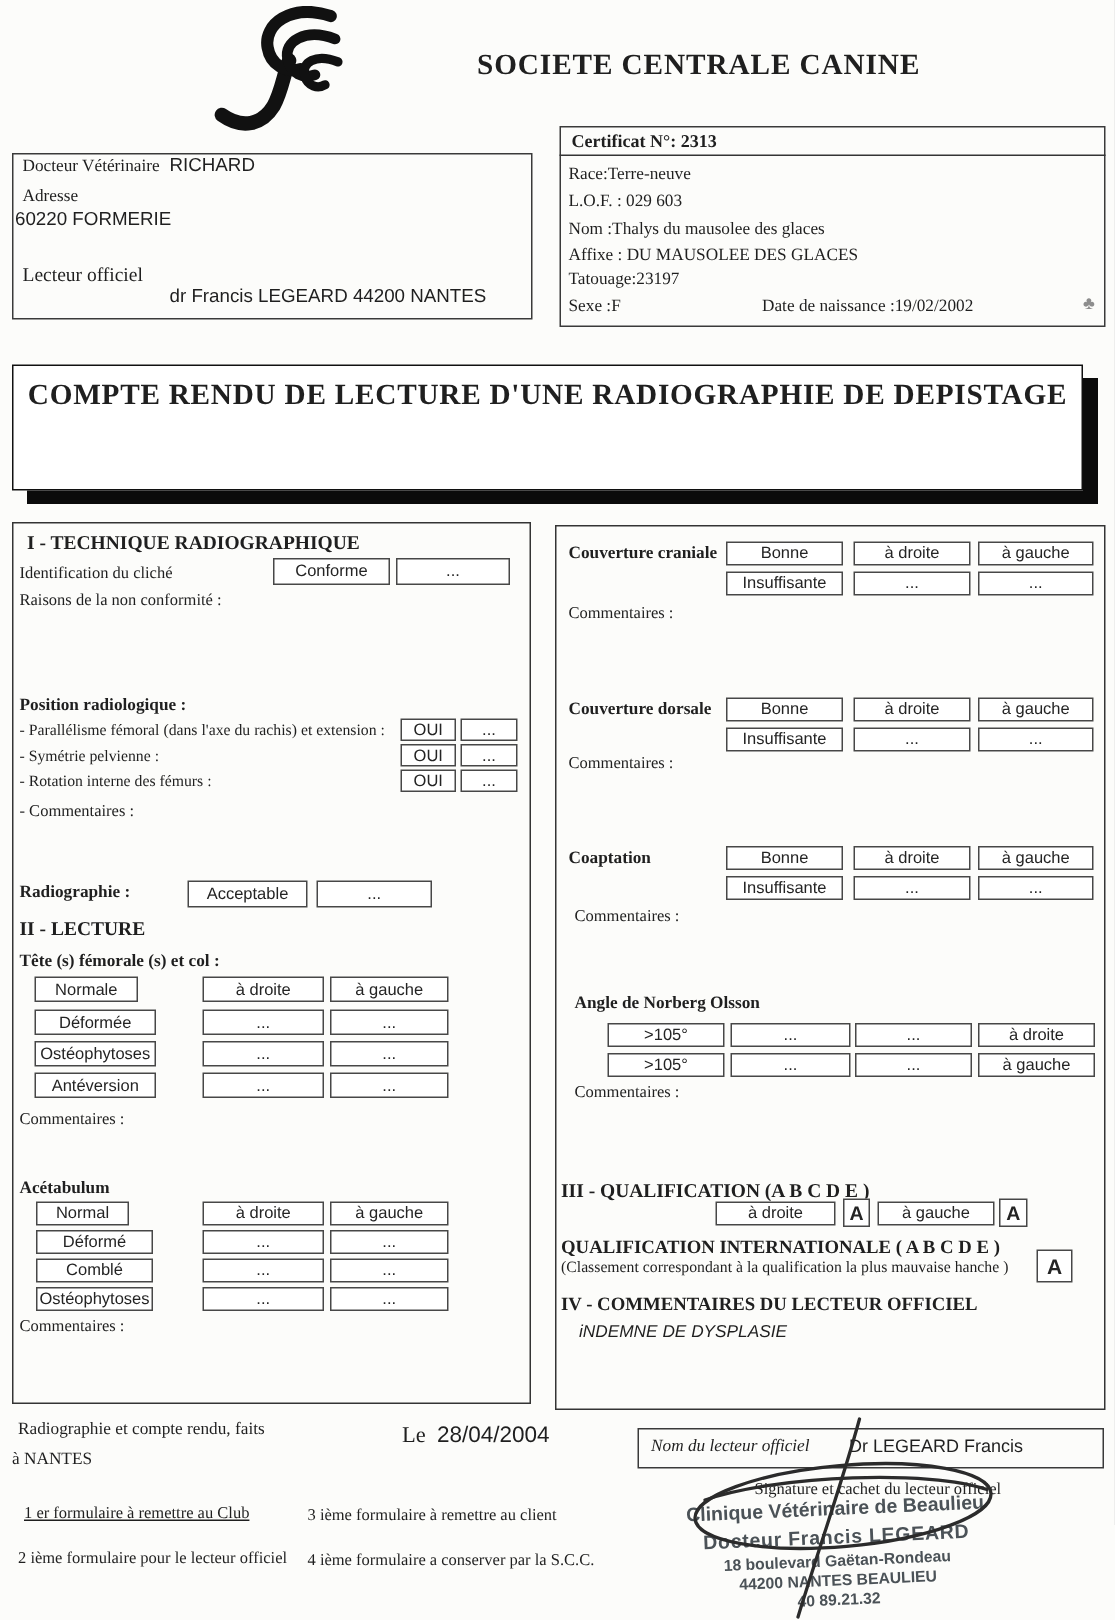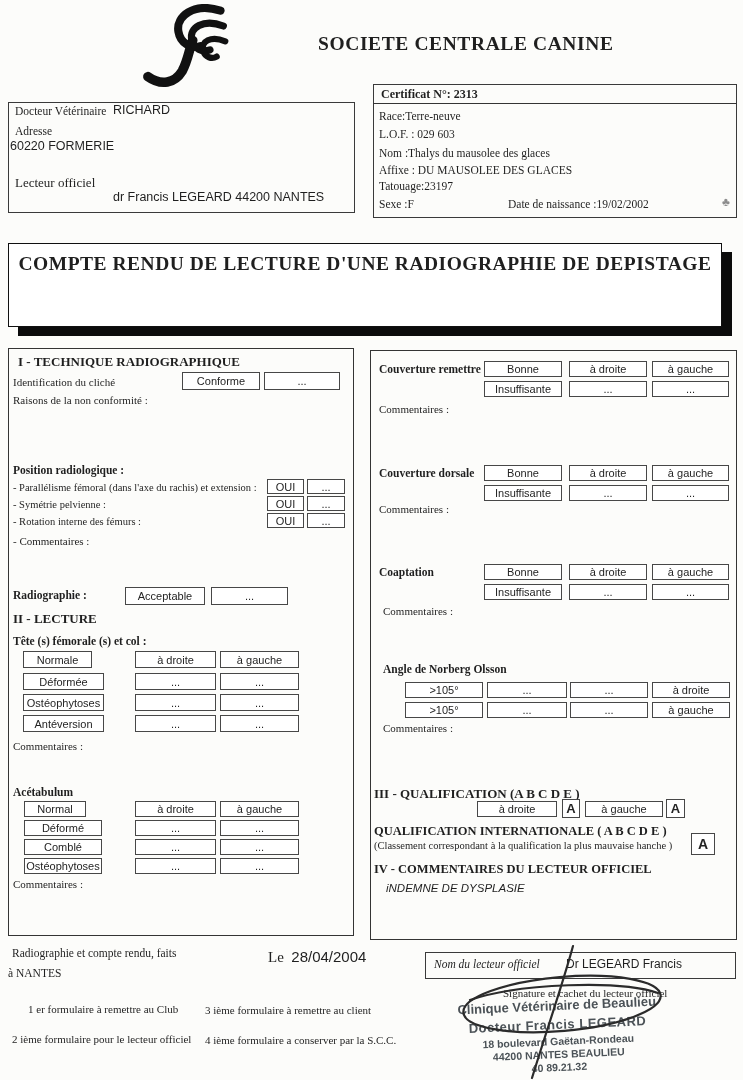--- a/index.html
+++ b/index.html
@@ -113,21 +113,21 @@
   <div class="box" style="left:24px;top:839px;width:78px;height:16px;">Comblé</div>
   <div class="box" style="left:135px;top:839px;width:81px;height:16px;">...</div>
   <div class="box" style="left:220px;top:839px;width:79px;height:16px;">...</div>
   <div class="box" style="left:24px;top:858px;width:78px;height:16px;">Ostéophytoses</div>
   <div class="box" style="left:135px;top:858px;width:81px;height:16px;">...</div>
   <div class="box" style="left:220px;top:858px;width:79px;height:16px;">...</div>
   <div class="lbl" style="left:13px;top:878px;">Commentaires :</div>
 
   <div class="panel" style="left:370px;top:350px;width:367px;height:590px;"></div>
 
-  <div class="h" style="left:379px;top:363px;font-size:11.5px;">Couverture remettre</div>
+  <div class="h" style="left:379px;top:363px;font-size:11.5px;">Couverture craniale</div>
   <div class="box" style="left:484px;top:361px;width:78px;height:16px;">Bonne</div>
   <div class="box" style="left:569px;top:361px;width:78px;height:16px;">à droite</div>
   <div class="box" style="left:652px;top:361px;width:77px;height:16px;">à gauche</div>
   <div class="box" style="left:484px;top:381px;width:78px;height:16px;">Insuffisante</div>
   <div class="box" style="left:569px;top:381px;width:78px;height:16px;">...</div>
   <div class="box" style="left:652px;top:381px;width:77px;height:16px;">...</div>
   <div class="lbl" style="left:379px;top:403px;">Commentaires :</div>
 
   <div class="h" style="left:379px;top:467px;font-size:11.5px;">Couverture dorsale</div>
   <div class="box" style="left:484px;top:465px;width:78px;height:16px;">Bonne</div>
@@ -170,21 +170,21 @@
 
   <div class="h" style="left:374px;top:862px;font-size:12.5px;">IV -  COMMENTAIRES DU LECTEUR OFFICIEL</div>
   <div class="lbl sans i" style="left:386px;top:882px;font-size:11.5px;">iNDEMNE  DE DYSPLASIE</div>
 
   <div class="lbl" style="left:12px;top:947px;font-size:11.5px;">Radiographie et compte rendu,  faits</div>
   <div class="lbl" style="left:8px;top:967px;font-size:11.5px;">à NANTES</div>
   <div class="lbl" style="left:268px;top:948px;font-size:15px;">
     <span>Le</span>&nbsp;&nbsp;<span class="sans">28/04/2004</span>
   </div>
 
-  <div class="lbl" style="left:28px;top:1003px;">1 er formulaire à remettre au Club</div>
+  <div class="lbl" style="left:16px;top:1003px;text-decoration:underline;">1 er formulaire à remettre au Club</div>
   <div class="lbl" style="left:12px;top:1033px;">2 ième formulaire pour le lecteur officiel</div>
   <div class="lbl" style="left:205px;top:1004px;">3 ième formulaire à remettre au client</div>
   <div class="lbl" style="left:205px;top:1034px;">4 ième formulaire a conserver par la S.C.C.</div>
 
   <div class="rect" style="left:425px;top:952px;width:311px;height:27px;"></div>
   <div class="lbl i" style="left:434px;top:958px;font-size:11.5px;text-align:center;">Nom du lecteur officiel</div>
   <div class="lbl sans" style="left:566px;top:957px;font-size:12px;">Dr LEGEARD Francis</div>
   <div class="lbl" style="left:503px;top:987px;">Signature et cachet du lecteur officiel</div>
 
   <div class="stamp">

